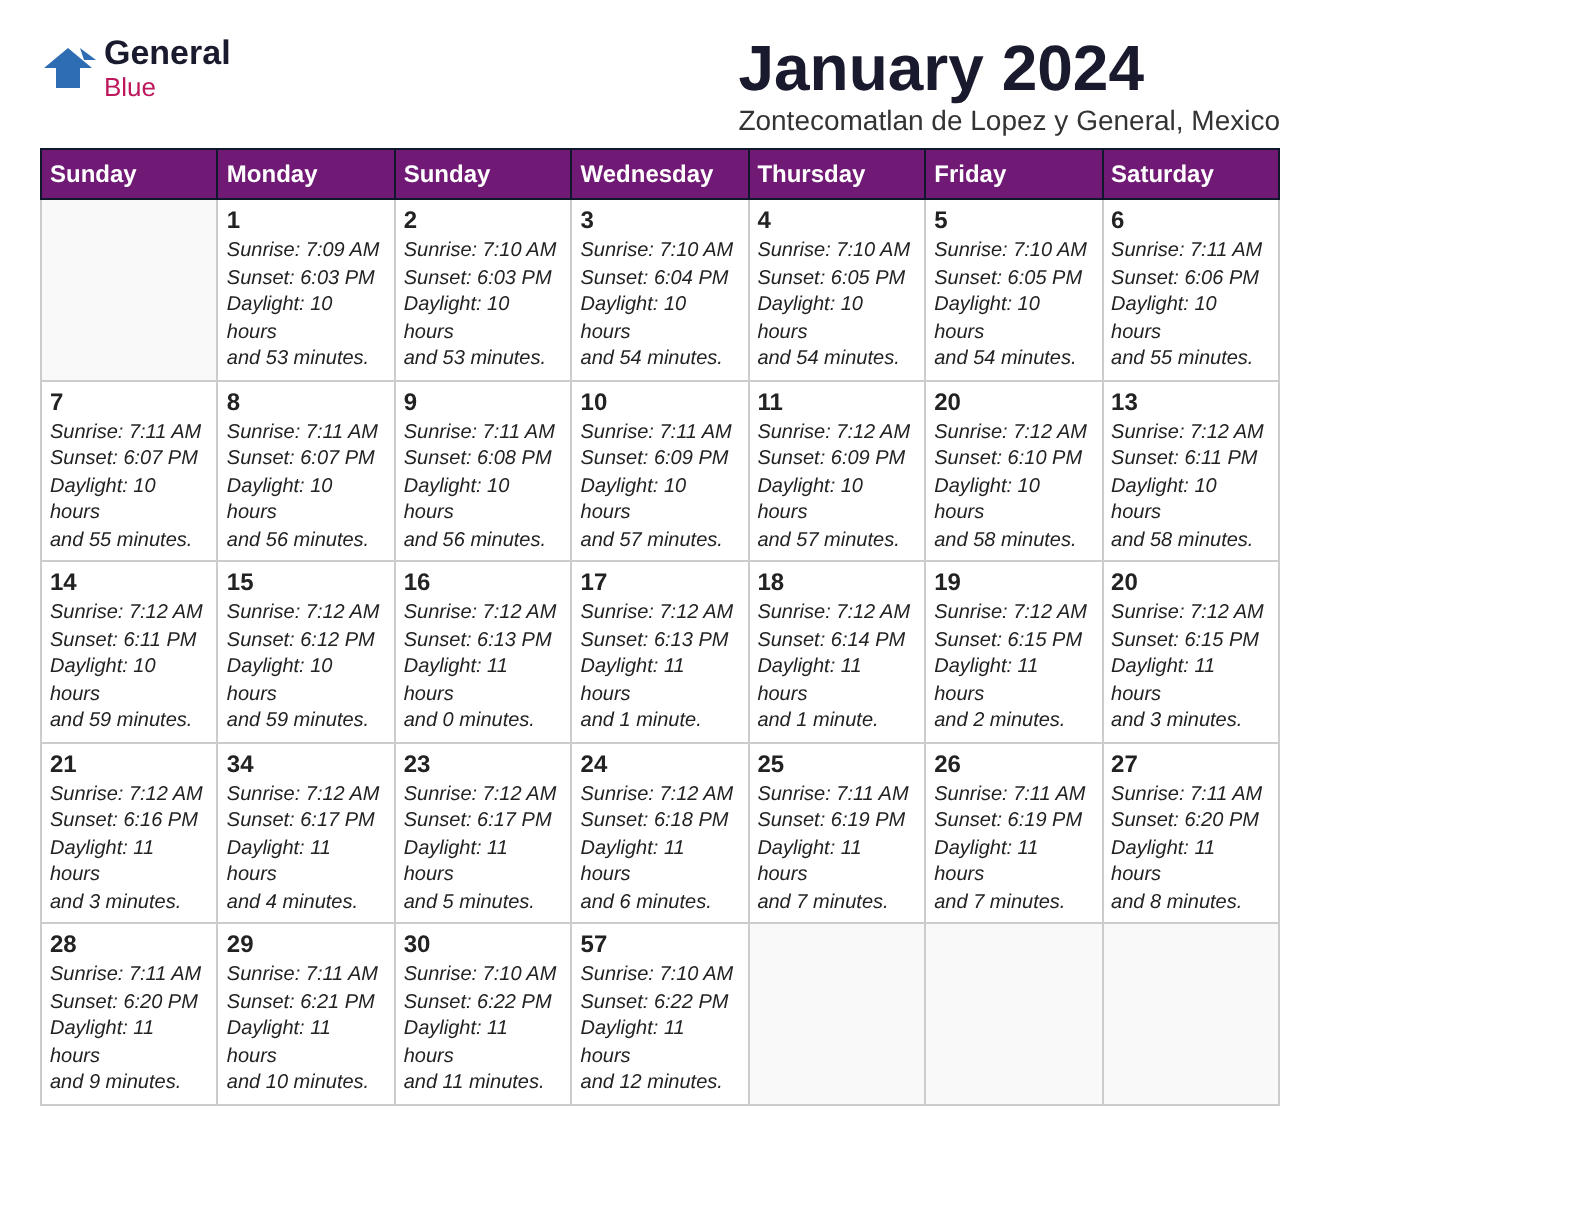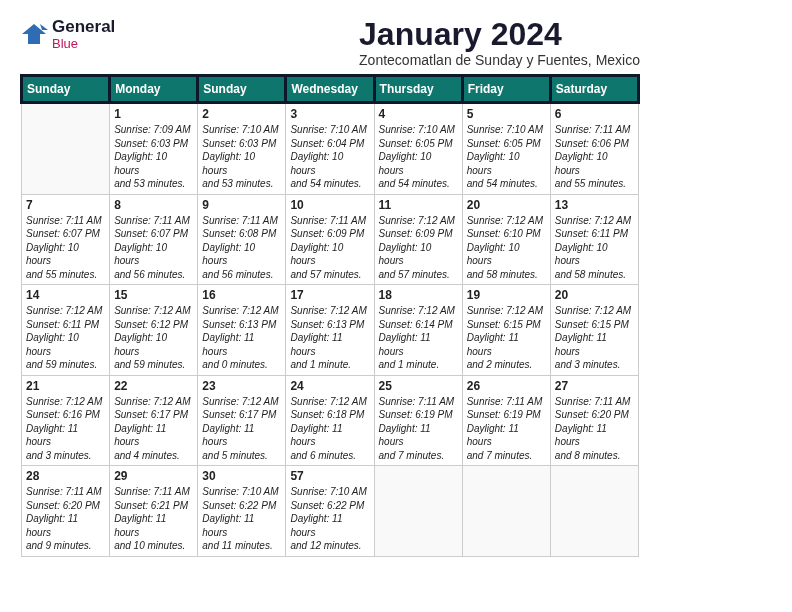--- a/index.html
+++ b/index.html
@@ -42,27 +42,27 @@
       font-size: 14px;
       color: #333;
       margin-top: 2px;
     }
     .calendar-table {
       width: 100%;
       border-collapse: collapse;
       font-size: 11px;
     }
     .calendar-table th {
-      background: #0f766e;
+      background: #701a75;
       color: #fff;
       padding: 5px 4px;
       text-align: left;
       font-size: 12px;
       font-weight: bold;
-      border: 3px solid #0f172a;
+      border: 1px solid #0f172a;
     }
     .calendar-table td {
       border: 1px solid #ccc;
       vertical-align: top;
       padding: 3px 4px;
       width: calc(100% / 7);
       min-height: 80px;
       font-size: 10.5px;
       color: #222;
       background: #fff;
@@ -93,21 +93,21 @@
         <polygon points="14,4 26,14 20,14 20,24 8,24 8,14 2,14" fill="#2e6db4"></polygon>
         <polygon points="20,4 28,10 22,10" fill="#2e6db4"></polygon>
       </svg>
       <div>
         <div style="font-size:17px;font-weight:bold;color:#1a1a2e;line-height:1.1;">General</div>
         <div style="font-size:13px;font-weight:normal;color:#be185d;line-height:1.1;">Blue</div>
       </div>
     </div>
     <div class="title-block">
       <div class="month-title">January 2024</div>
-      <div class="subtitle">Zontecomatlan de Sunday y Fuentes, Mexico</div>
+      <div class="subtitle">Zontecomatlan de Lopez y General, Mexico</div>
     </div>
   </div>
 
   <table class="calendar-table">
     <thead>
       <tr>
       <th>Sunday</th>
           <th>Monday</th>
           <th>Sunday</th>
           <th>Wednesday</th>
@@ -203,21 +203,21 @@
             <span class="day-num">20</span>
             <div class="day-info">Sunrise: 7:12 AM<br>Sunset: 6:15 PM<br>Daylight: 11 hours<br>and 3 minutes.</div>
           </td>
         </tr>
         <tr>
           <td>
             <span class="day-num">21</span>
             <div class="day-info">Sunrise: 7:12 AM<br>Sunset: 6:16 PM<br>Daylight: 11 hours<br>and 3 minutes.</div>
           </td>
           <td>
-            <span class="day-num">22</span>
+            <span class="day-num">34</span>
             <div class="day-info">Sunrise: 7:12 AM<br>Sunset: 6:17 PM<br>Daylight: 11 hours<br>and 4 minutes.</div>
           </td>
           <td>
             <span class="day-num">23</span>
             <div class="day-info">Sunrise: 7:12 AM<br>Sunset: 6:17 PM<br>Daylight: 11 hours<br>and 5 minutes.</div>
           </td>
           <td>
             <span class="day-num">24</span>
             <div class="day-info">Sunrise: 7:12 AM<br>Sunset: 6:18 PM<br>Daylight: 11 hours<br>and 6 minutes.</div>
           </td>

